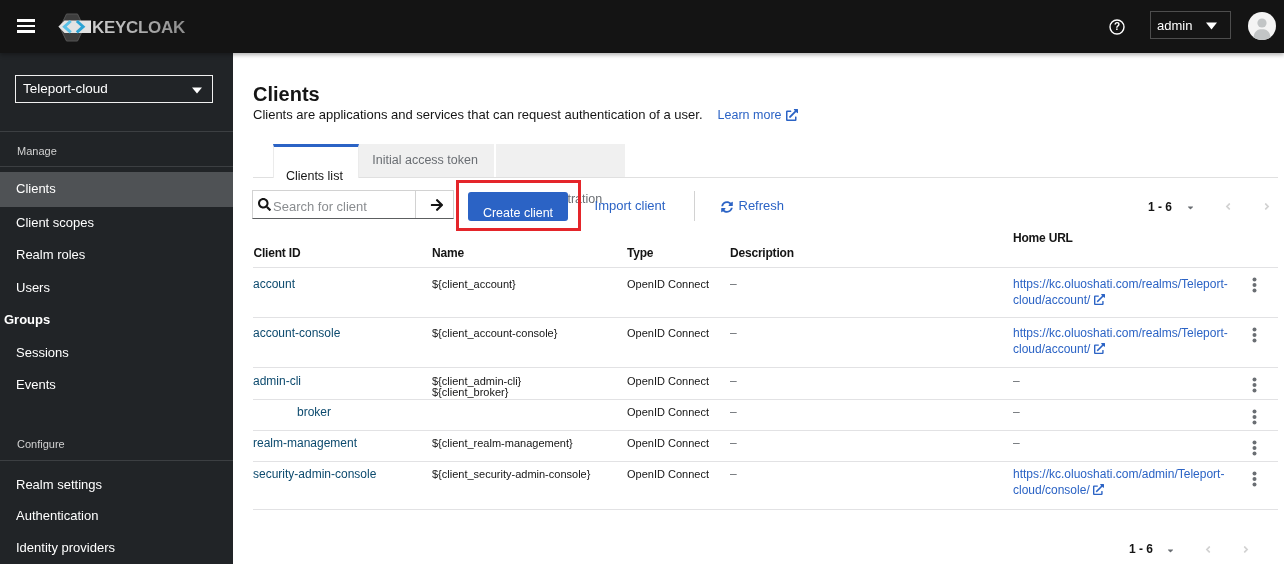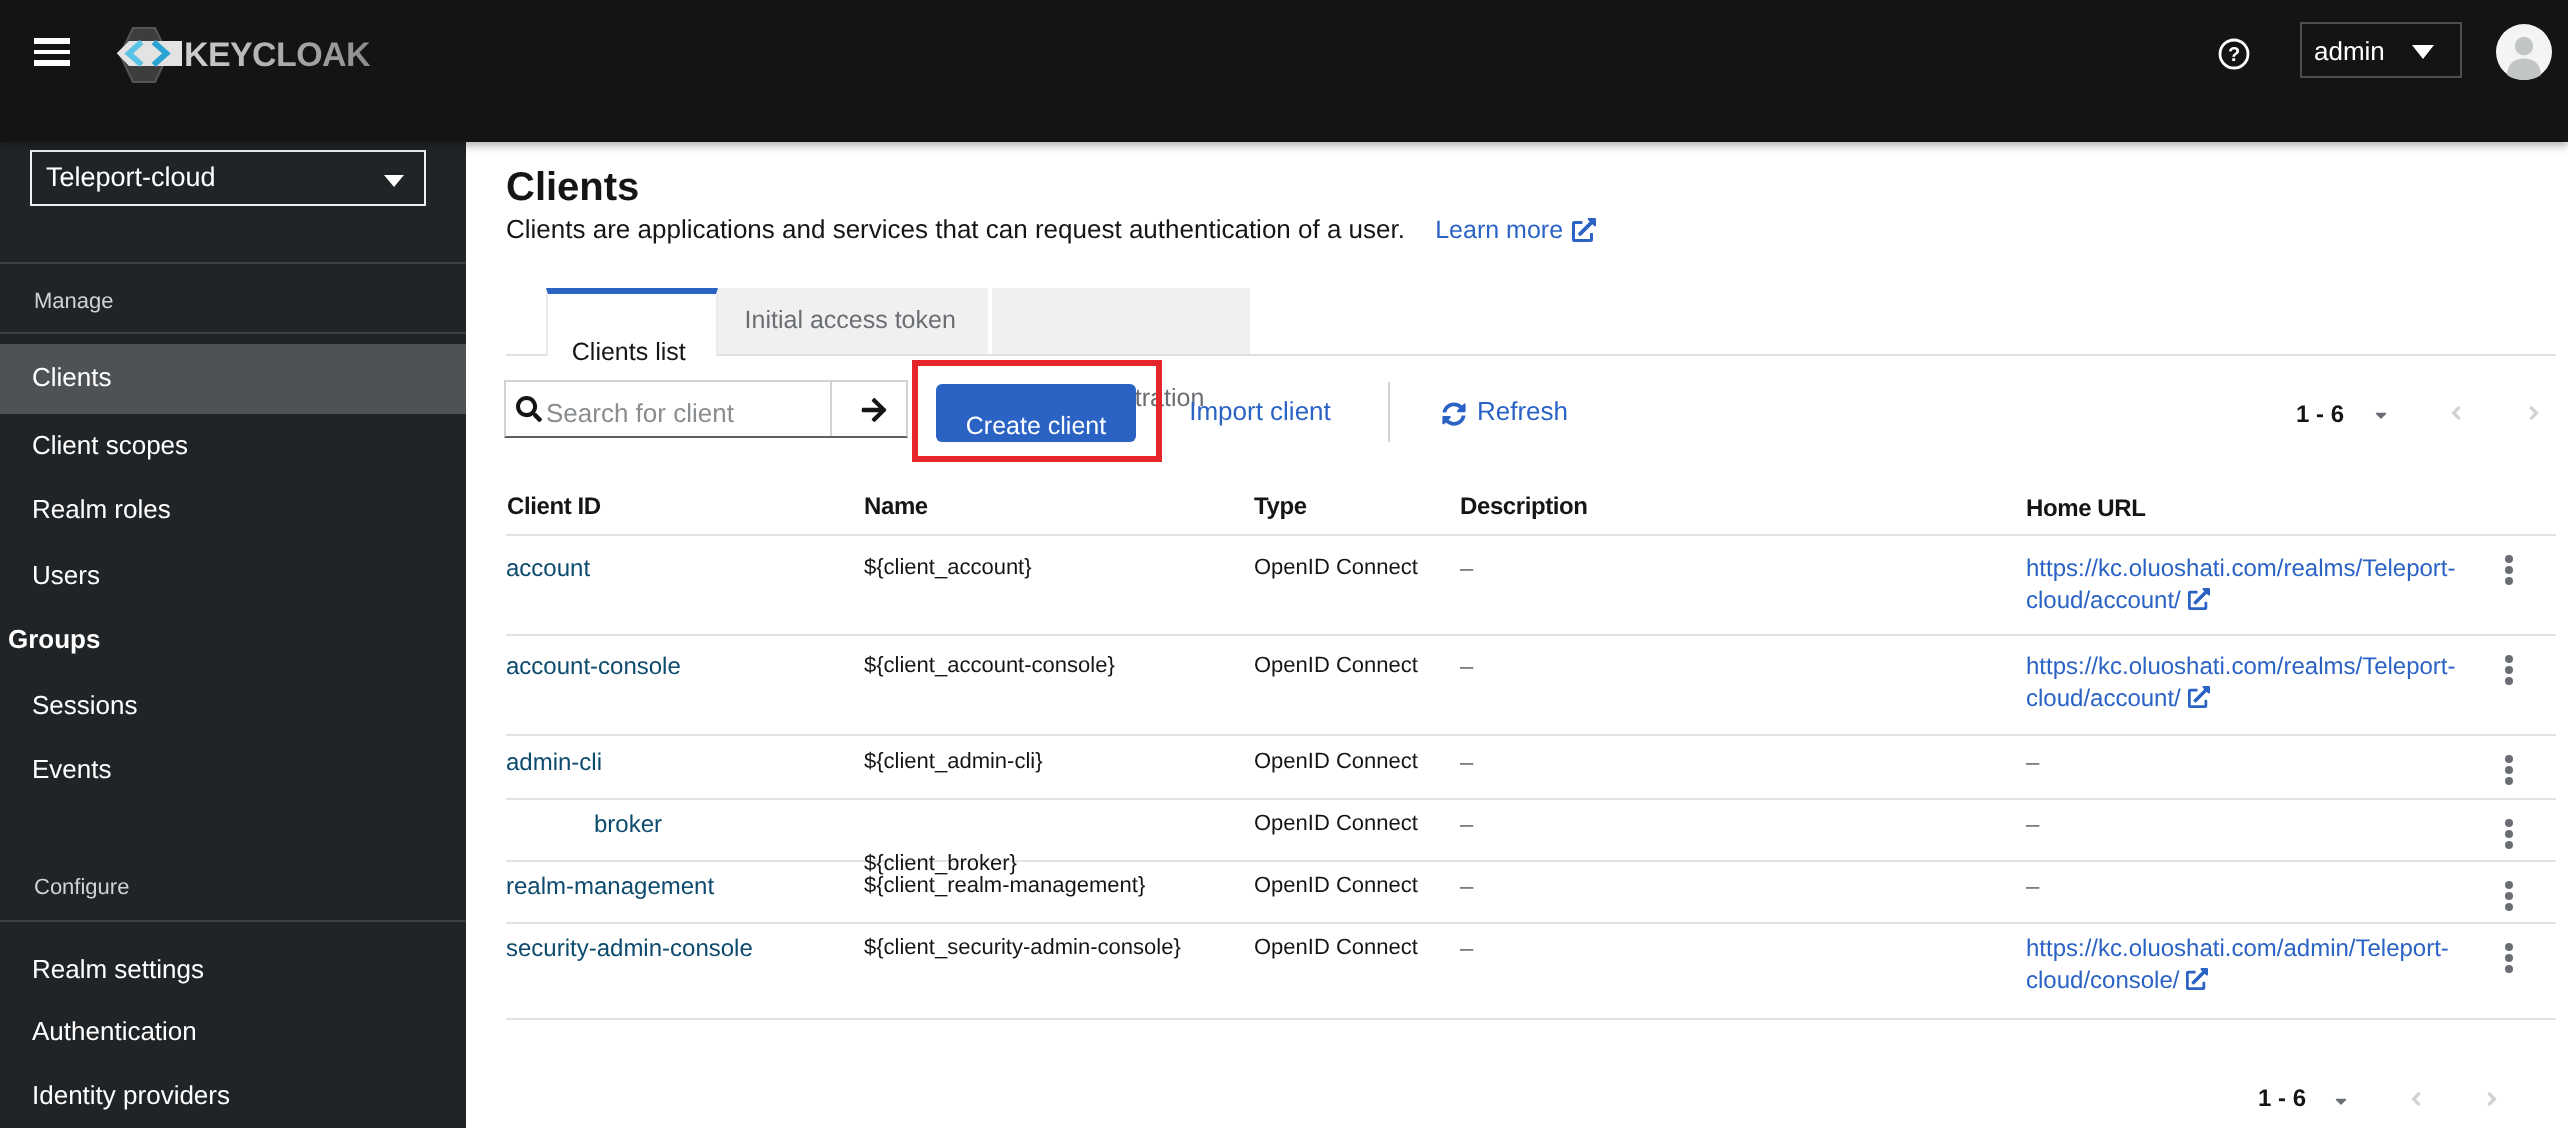--- a/index.html
+++ b/index.html
@@ -5,21 +5,21 @@
 * { margin:0; padding:0; box-sizing:border-box; }
 html,body { width:1284px; height:564px; overflow:hidden; background:#fff;
   font-family:"Liberation Sans", sans-serif; }
 .a { position:absolute; }
 .blue { color:#2b63c5; }
 .t14 { font-size:13px; line-height:16px; }
 </style>
 </head>
 <body>
 
-<div class="a" style="left:0;top:0;width:1284px;height:71px;background:#141414;box-shadow:0 2px 4px rgba(0,0,0,.3);z-index:5;">
+<div class="a" style="left:0;top:0;width:1284px;height:53px;background:#141414;box-shadow:0 2px 4px rgba(0,0,0,.3);z-index:5;">
 
   <div class="a" style="left:17px;top:19px;width:18px;height:2.6px;background:#fff;"></div>
   <div class="a" style="left:17px;top:24.6px;width:18px;height:2.6px;background:#fff;"></div>
   <div class="a" style="left:17px;top:30.2px;width:18px;height:2.6px;background:#fff;"></div>
 
   <svg class="a" style="left:57px;top:12px;" width="130" height="32" viewBox="0 0 130 32">
     <polygon points="3,15.5 9.5,2 20.5,2 27,15.5 20.5,29 9.5,29" fill="#3d3d3d" stroke="#555" stroke-width="1"></polygon>
     <polygon points="1.5,14.5 7.5,8.5 34,8.5 34,21 7.5,21 1.5,14.7" fill="#e3e3e3"></polygon>
     <polyline points="13.8,9 7.4,14.7 13.8,20.4" fill="none" stroke="#5ac1e7" stroke-width="2.9"></polyline>
     <polyline points="19.8,9 26.2,14.7 19.8,20.4" fill="none" stroke="#2ba3d4" stroke-width="2.9"></polyline>
@@ -118,21 +118,21 @@
     <path fill="#d2d2d2" d="M31.7 239l136-136c9.4-9.4 24.6-9.4 33.9 0l22.6 22.6c9.4 9.4 9.4 24.6 0 33.9L127.9 256l96.4 96.4c9.4 9.4 9.4 24.6 0 33.9L201.7 409c-9.4 9.4-24.6 9.4-33.9 0l-136-136c-9.5-9.4-9.5-24.6-.1-34z"></path>
   </svg>
 <svg class="a" style="left:1264px;top:201px;" width="6" height="11" viewBox="0 0 256 512">
     <path fill="#d2d2d2" d="M224.3 273l-136 136c-9.4 9.4-24.6 9.4-33.9 0l-22.6-22.6c-9.4-9.4-9.4-24.6 0-33.9l96.4-96.4-96.4-96.4c-9.4-9.4-9.4-24.6 0-33.9L54.3 103c9.4-9.4 24.6-9.4 33.9 0l136 136c9.5 9.4 9.5 24.6.1 34z"></path>
   </svg>
 
 <div class="a th" style="left:253.5px;top:245.3px;">Client ID</div>
 <div class="a th" style="left:432px;top:245.3px;">Name</div>
 <div class="a th" style="left:627px;top:245.3px;">Type</div>
 <div class="a th" style="left:730px;top:245.3px;">Description</div>
-<div class="a th" style="left:1013px;top:246px;">Home URL</div>
+<div class="a th" style="left:1013px;top:230px;">Home URL</div>
 <style>
 .th { font-size:12px; font-weight:bold; line-height:16px; color:#151515; letter-spacing:-0.2px; }
 .row-border { left:253px; width:1025px; height:1px; background:#e2e2e4; }
 .cid { color:#0c4a6e; font-size:12px; line-height:16px; }
 .cell { color:#151515; font-size:11px; line-height:16px; }
 .dash { color:#6a6e73; font-size:12px; line-height:16px; }
 .url { color:#2b63c5; font-size:12px; line-height:16px; }
 .kebab circle { fill:#6a6e73; }
 </style>
 
@@ -160,21 +160,21 @@
       <path fill="#2b63c5" d="M432 320h-32a16 16 0 0 0-16 16v112H64V128h144a16 16 0 0 0 16-16V80a16 16 0 0 0-16-16H48a48 48 0 0 0-48 48v352a48 48 0 0 0 48 48h352a48 48 0 0 0 48-48V336a16 16 0 0 0-16-16zM488 0H360c-21.37 0-32.05 25.91-17 41l35.73 35.73L135 320.37a24 24 0 0 0 0 34L157.67 377a24 24 0 0 0 34 0L435.28 133.32 471 169c15 15 41 4.5 41-17V24a24 24 0 0 0-24-24z"></path>
     </svg></div>
 
 <div class="a cid" style="left:253px;top:373px;">admin-cli</div>
 <div class="a cell" style="left:432px;top:373px;">${client_admin-cli}</div>
 <div class="a cell" style="left:627px;top:373px;">OpenID Connect</div>
 <div class="a dash" style="left:730px;top:373px;">–</div>
 <div class="a dash" style="left:1013px;top:373px;">–</div>
 
 <div class="a cid" style="left:253px;top:404px;padding-left:44px;">broker</div>
-<div class="a cell" style="left:432px;top:424px;">${client_broker}</div>
+<div class="a cell" style="left:432px;top:384px;">${client_broker}</div>
 <div class="a cell" style="left:627px;top:404px;">OpenID Connect</div>
 <div class="a dash" style="left:730px;top:404px;">–</div>
 <div class="a dash" style="left:1013px;top:404px;">–</div>
 
 <div class="a cid" style="left:253px;top:434.5px;">realm-management</div>
 <div class="a cell" style="left:432px;top:434.5px;">${client_realm-management}</div>
 <div class="a cell" style="left:627px;top:434.5px;">OpenID Connect</div>
 <div class="a dash" style="left:730px;top:434.5px;">–</div>
 <div class="a dash" style="left:1013px;top:434.5px;">–</div>
 

